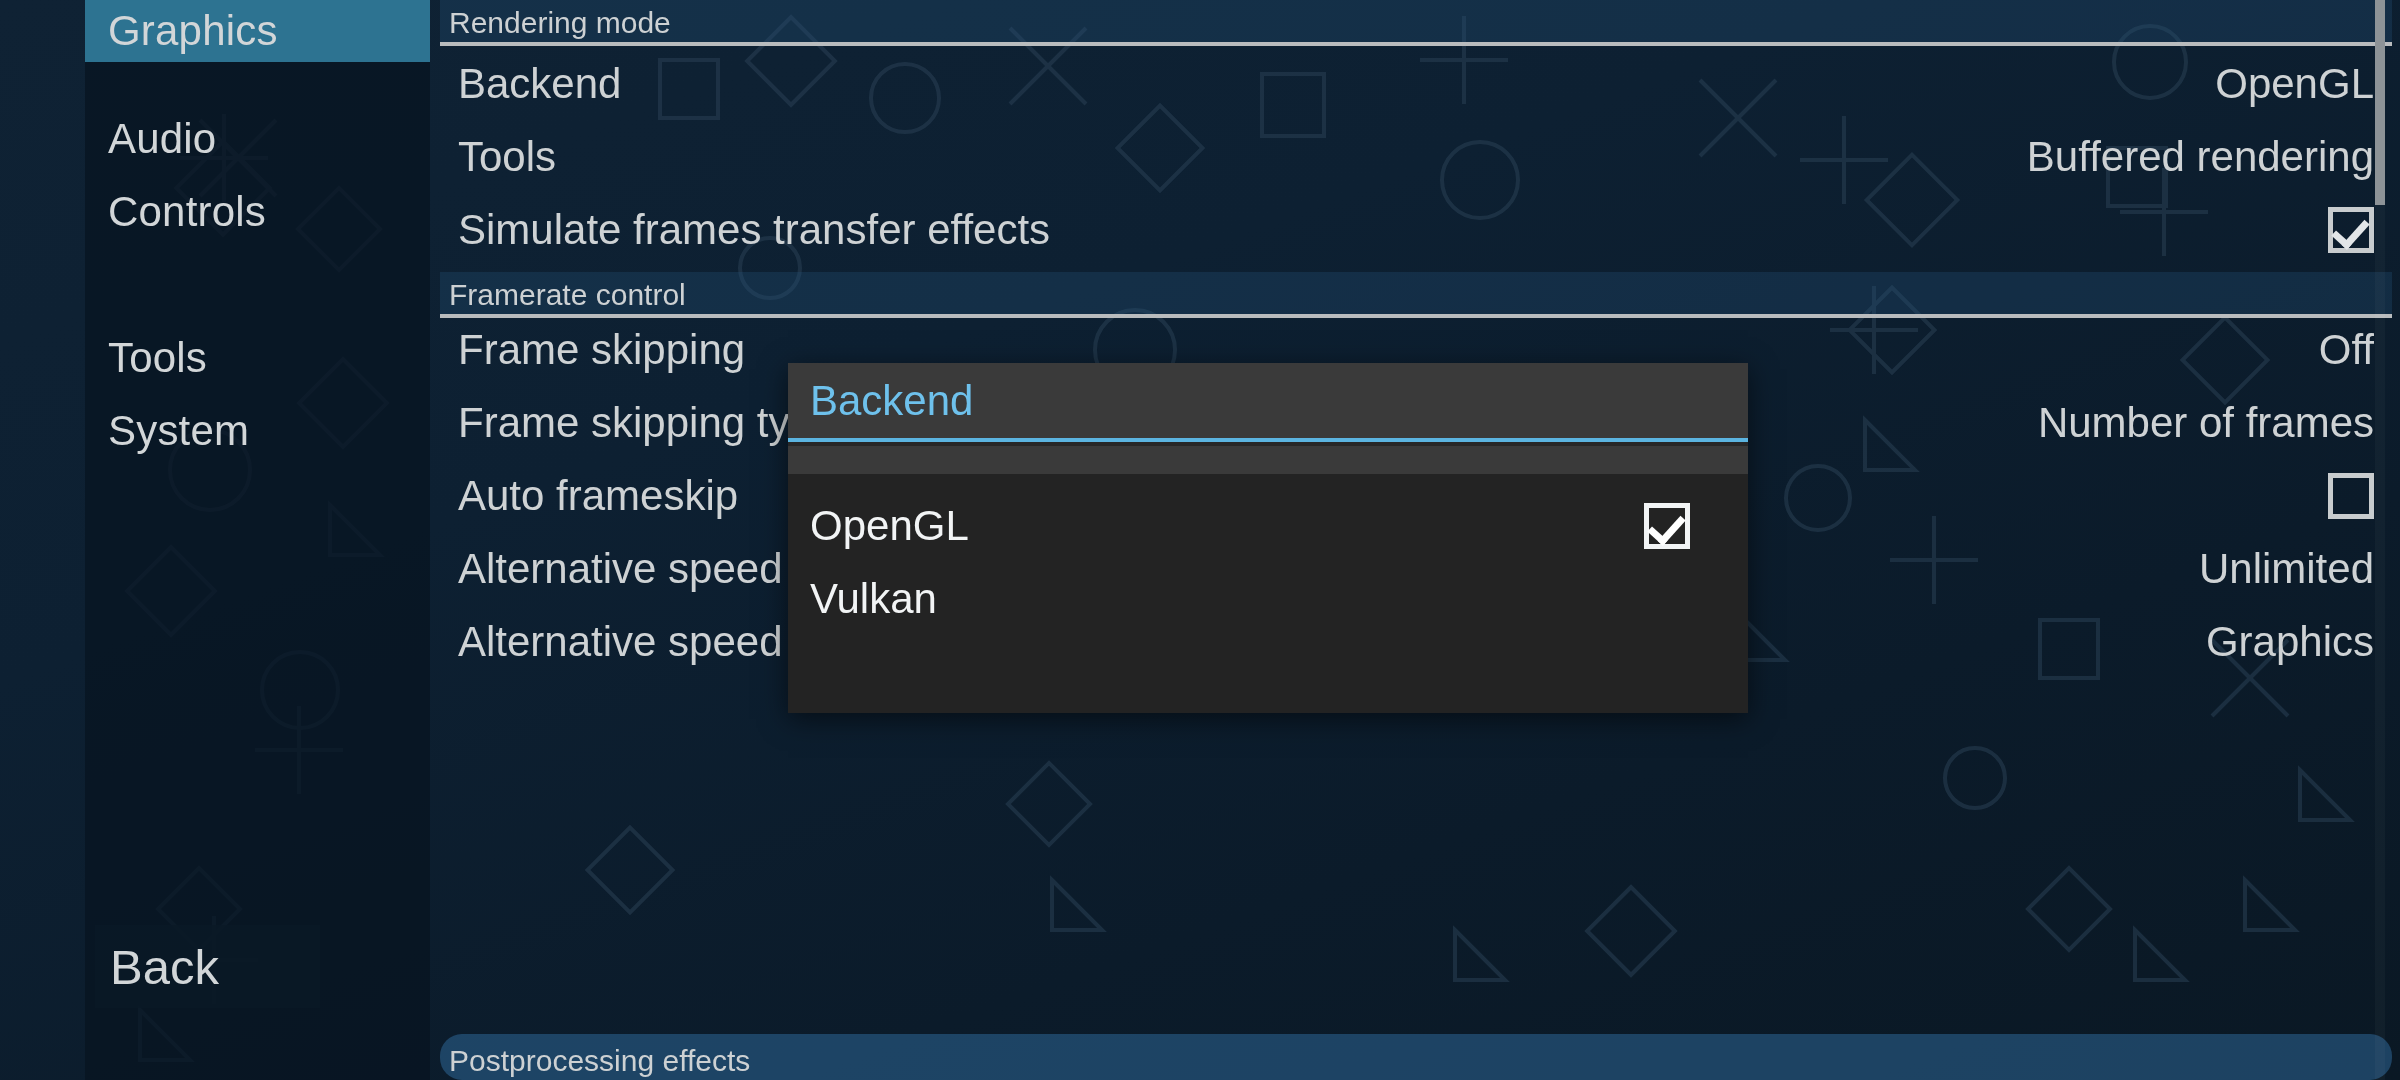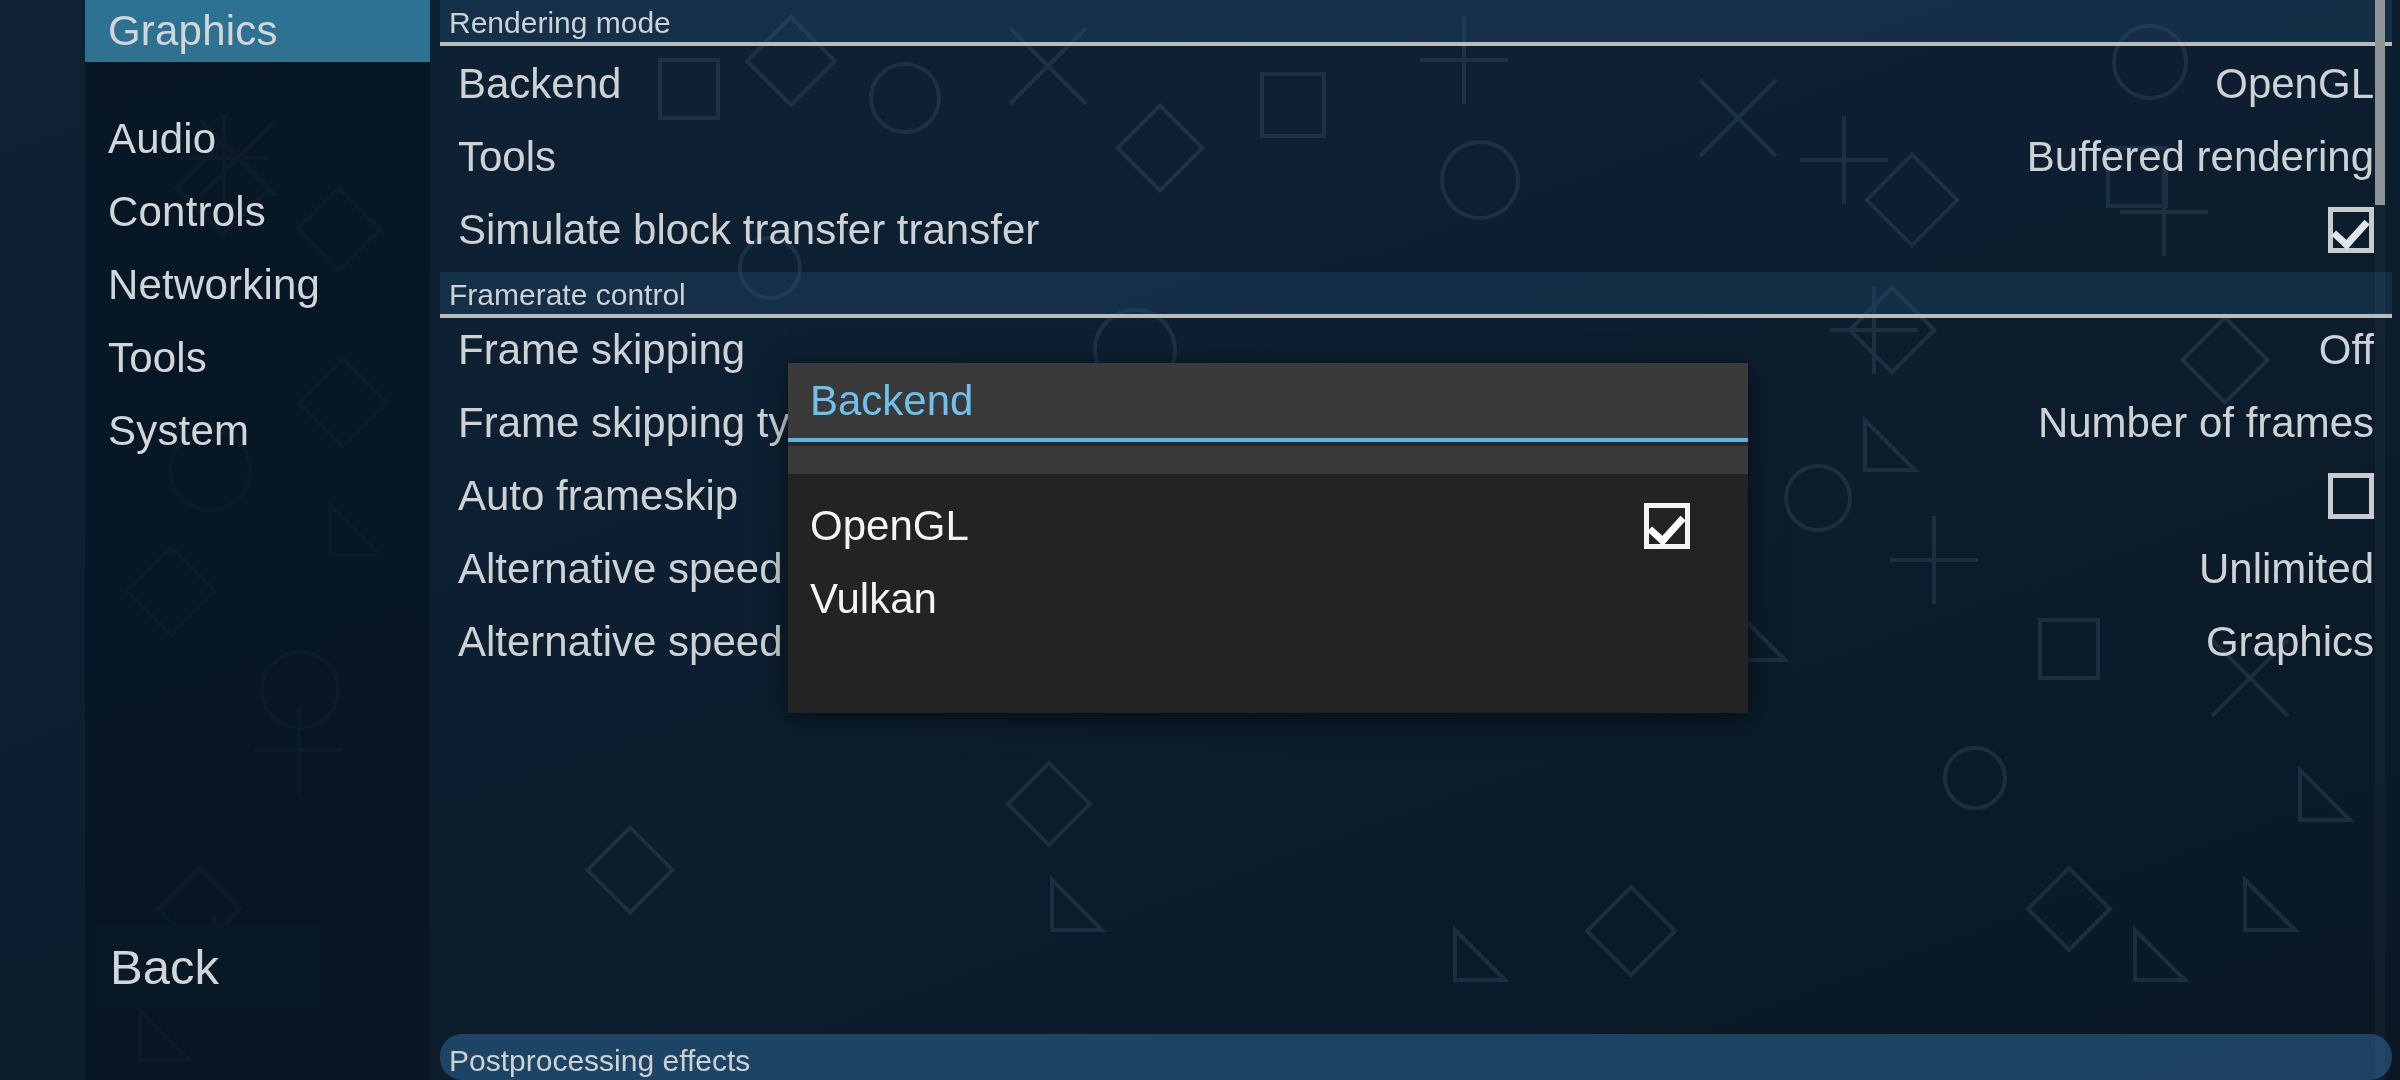--- a/index.html
+++ b/index.html
@@ -359,21 +359,21 @@
       <span class="row-label">Backend</span>
       <span class="row-value">OpenGL</span>
     </div>
 
     <div class="setting-row" style="top:121px;">
       <span class="row-label">Tools</span>
       <span class="row-value">Buffered rendering</span>
     </div>
 
     <div class="setting-row" style="top:194px;">
-      <span class="row-label">Simulate block transfer transfer</span>
+      <span class="row-label">Simulate frames transfer effects</span>
       <span class="checkbox checked"></span>
     </div>
 
     <div class="section-header" style="top:272px; height:46px;">
       <span class="sec-label">Framerate control</span>
     </div>
 
     <div class="setting-row" style="top:314px;">
       <span class="row-label">Frame skipping</span>
       <span class="row-value">Off</span>
@@ -412,23 +412,20 @@
     <div id="sidebar-panel"></div>
 
     <div class="nav-item selected" style="top:0px;">
       <span class="nav-label">Graphics</span>
     </div>
     <div class="nav-item" style="top:108px;">
       <span class="nav-label">Audio</span>
     </div>
     <div class="nav-item" style="top:181px;">
       <span class="nav-label">Controls</span>
-    </div>
-    <div class="nav-item" style="top:254px;">
-      <span class="nav-label">Networking</span>
     </div>
     <div class="nav-item" style="top:327px;">
       <span class="nav-label">Tools</span>
     </div>
     <div class="nav-item" style="top:400px;">
       <span class="nav-label">System</span>
     </div>
 
     <div id="back-button">
       <span class="nav-label">Back</span>

